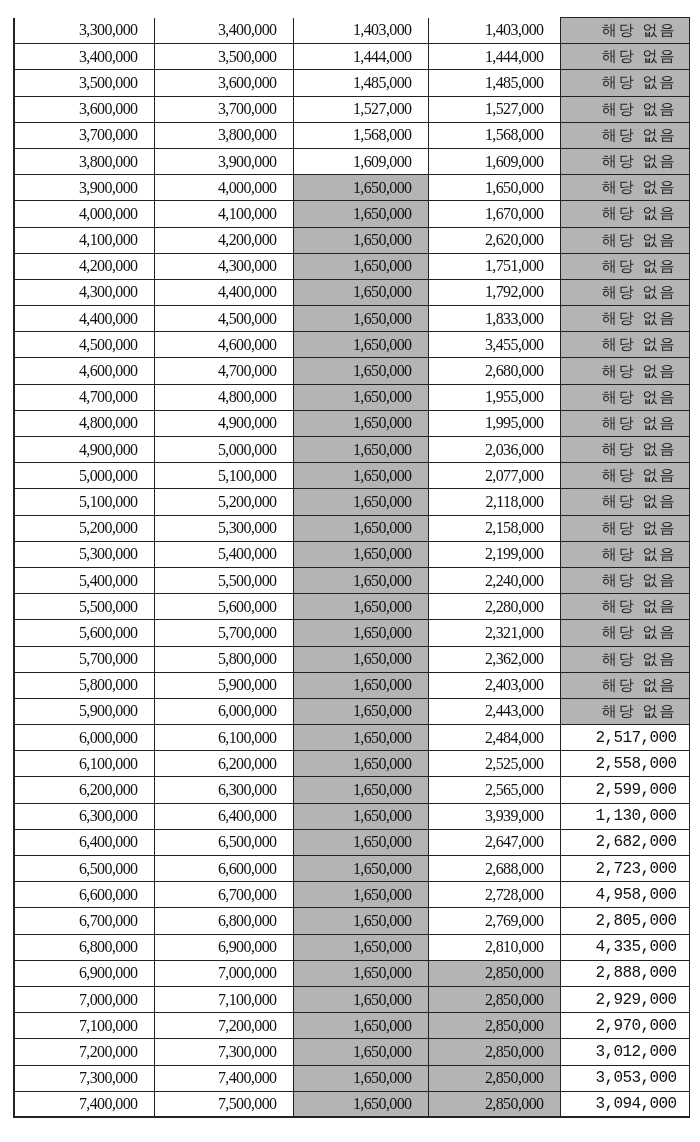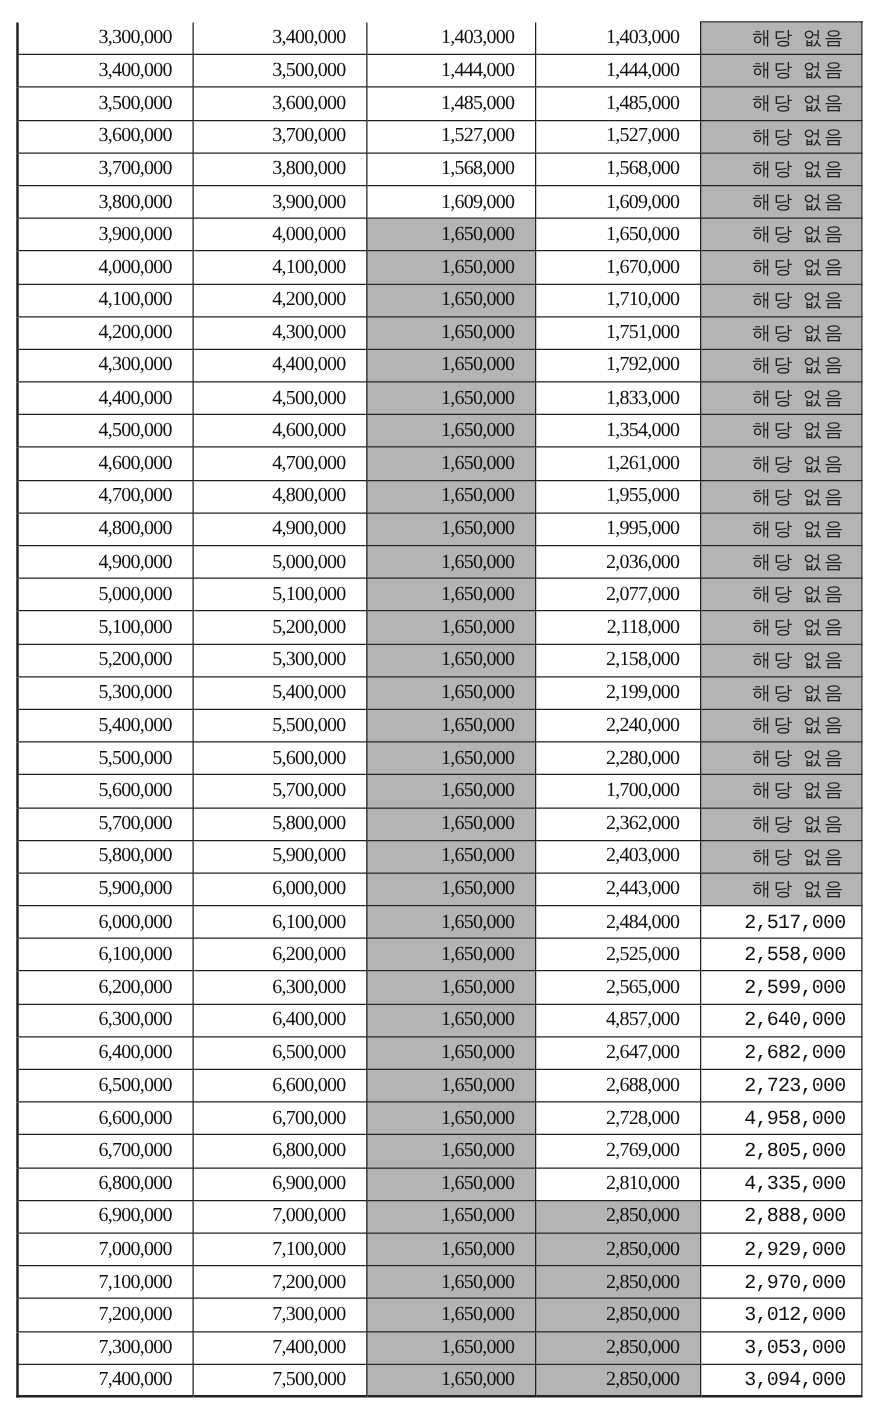--- a/index.html
+++ b/index.html
@@ -85,21 +85,21 @@
         <td class="c1">4,000,000</td>
         <td class="c2">4,100,000</td>
         <td class="c3 shaded">1,650,000</td>
         <td class="c4">1,670,000</td>
         <td class="c5 shaded na">해당 없음</td>
       </tr>
       <tr>
         <td class="c1">4,100,000</td>
         <td class="c2">4,200,000</td>
         <td class="c3 shaded">1,650,000</td>
-        <td class="c4">1,710,000</td>
+        <td class="c4">2,620,000</td>
         <td class="c5 shaded na">해당 없음</td>
       </tr>
       <tr>
         <td class="c1">4,200,000</td>
         <td class="c2">4,300,000</td>
         <td class="c3 shaded">1,650,000</td>
         <td class="c4">1,751,000</td>
         <td class="c5 shaded na">해당 없음</td>
       </tr>
       <tr>
@@ -113,28 +113,28 @@
         <td class="c1">4,400,000</td>
         <td class="c2">4,500,000</td>
         <td class="c3 shaded">1,650,000</td>
         <td class="c4">1,833,000</td>
         <td class="c5 shaded na">해당 없음</td>
       </tr>
       <tr>
         <td class="c1">4,500,000</td>
         <td class="c2">4,600,000</td>
         <td class="c3 shaded">1,650,000</td>
-        <td class="c4">1,354,000</td>
+        <td class="c4">3,455,000</td>
         <td class="c5 shaded na">해당 없음</td>
       </tr>
       <tr>
         <td class="c1">4,600,000</td>
         <td class="c2">4,700,000</td>
         <td class="c3 shaded">1,650,000</td>
-        <td class="c4">1,261,000</td>
+        <td class="c4">2,680,000</td>
         <td class="c5 shaded na">해당 없음</td>
       </tr>
       <tr>
         <td class="c1">4,700,000</td>
         <td class="c2">4,800,000</td>
         <td class="c3 shaded">1,650,000</td>
         <td class="c4">1,955,000</td>
         <td class="c5 shaded na">해당 없음</td>
       </tr>
       <tr>
@@ -190,21 +190,21 @@
         <td class="c1">5,500,000</td>
         <td class="c2">5,600,000</td>
         <td class="c3 shaded">1,650,000</td>
         <td class="c4">2,280,000</td>
         <td class="c5 shaded na">해당 없음</td>
       </tr>
       <tr>
         <td class="c1">5,600,000</td>
         <td class="c2">5,700,000</td>
         <td class="c3 shaded">1,650,000</td>
-        <td class="c4">1,700,000</td>
+        <td class="c4">2,321,000</td>
         <td class="c5 shaded na">해당 없음</td>
       </tr>
       <tr>
         <td class="c1">5,700,000</td>
         <td class="c2">5,800,000</td>
         <td class="c3 shaded">1,650,000</td>
         <td class="c4">2,362,000</td>
         <td class="c5 shaded na">해당 없음</td>
       </tr>
       <tr>
@@ -239,22 +239,22 @@
         <td class="c1">6,200,000</td>
         <td class="c2">6,300,000</td>
         <td class="c3 shaded">1,650,000</td>
         <td class="c4">2,565,000</td>
         <td class="c5">2,599,000</td>
       </tr>
       <tr>
         <td class="c1">6,300,000</td>
         <td class="c2">6,400,000</td>
         <td class="c3 shaded">1,650,000</td>
-        <td class="c4">4,857,000</td>
-        <td class="c5">2,640,000</td>
+        <td class="c4">3,939,000</td>
+        <td class="c5">1,130,000</td>
       </tr>
       <tr>
         <td class="c1">6,400,000</td>
         <td class="c2">6,500,000</td>
         <td class="c3 shaded">1,650,000</td>
         <td class="c4">2,647,000</td>
         <td class="c5">2,682,000</td>
       </tr>
       <tr>
         <td class="c1">6,500,000</td>

